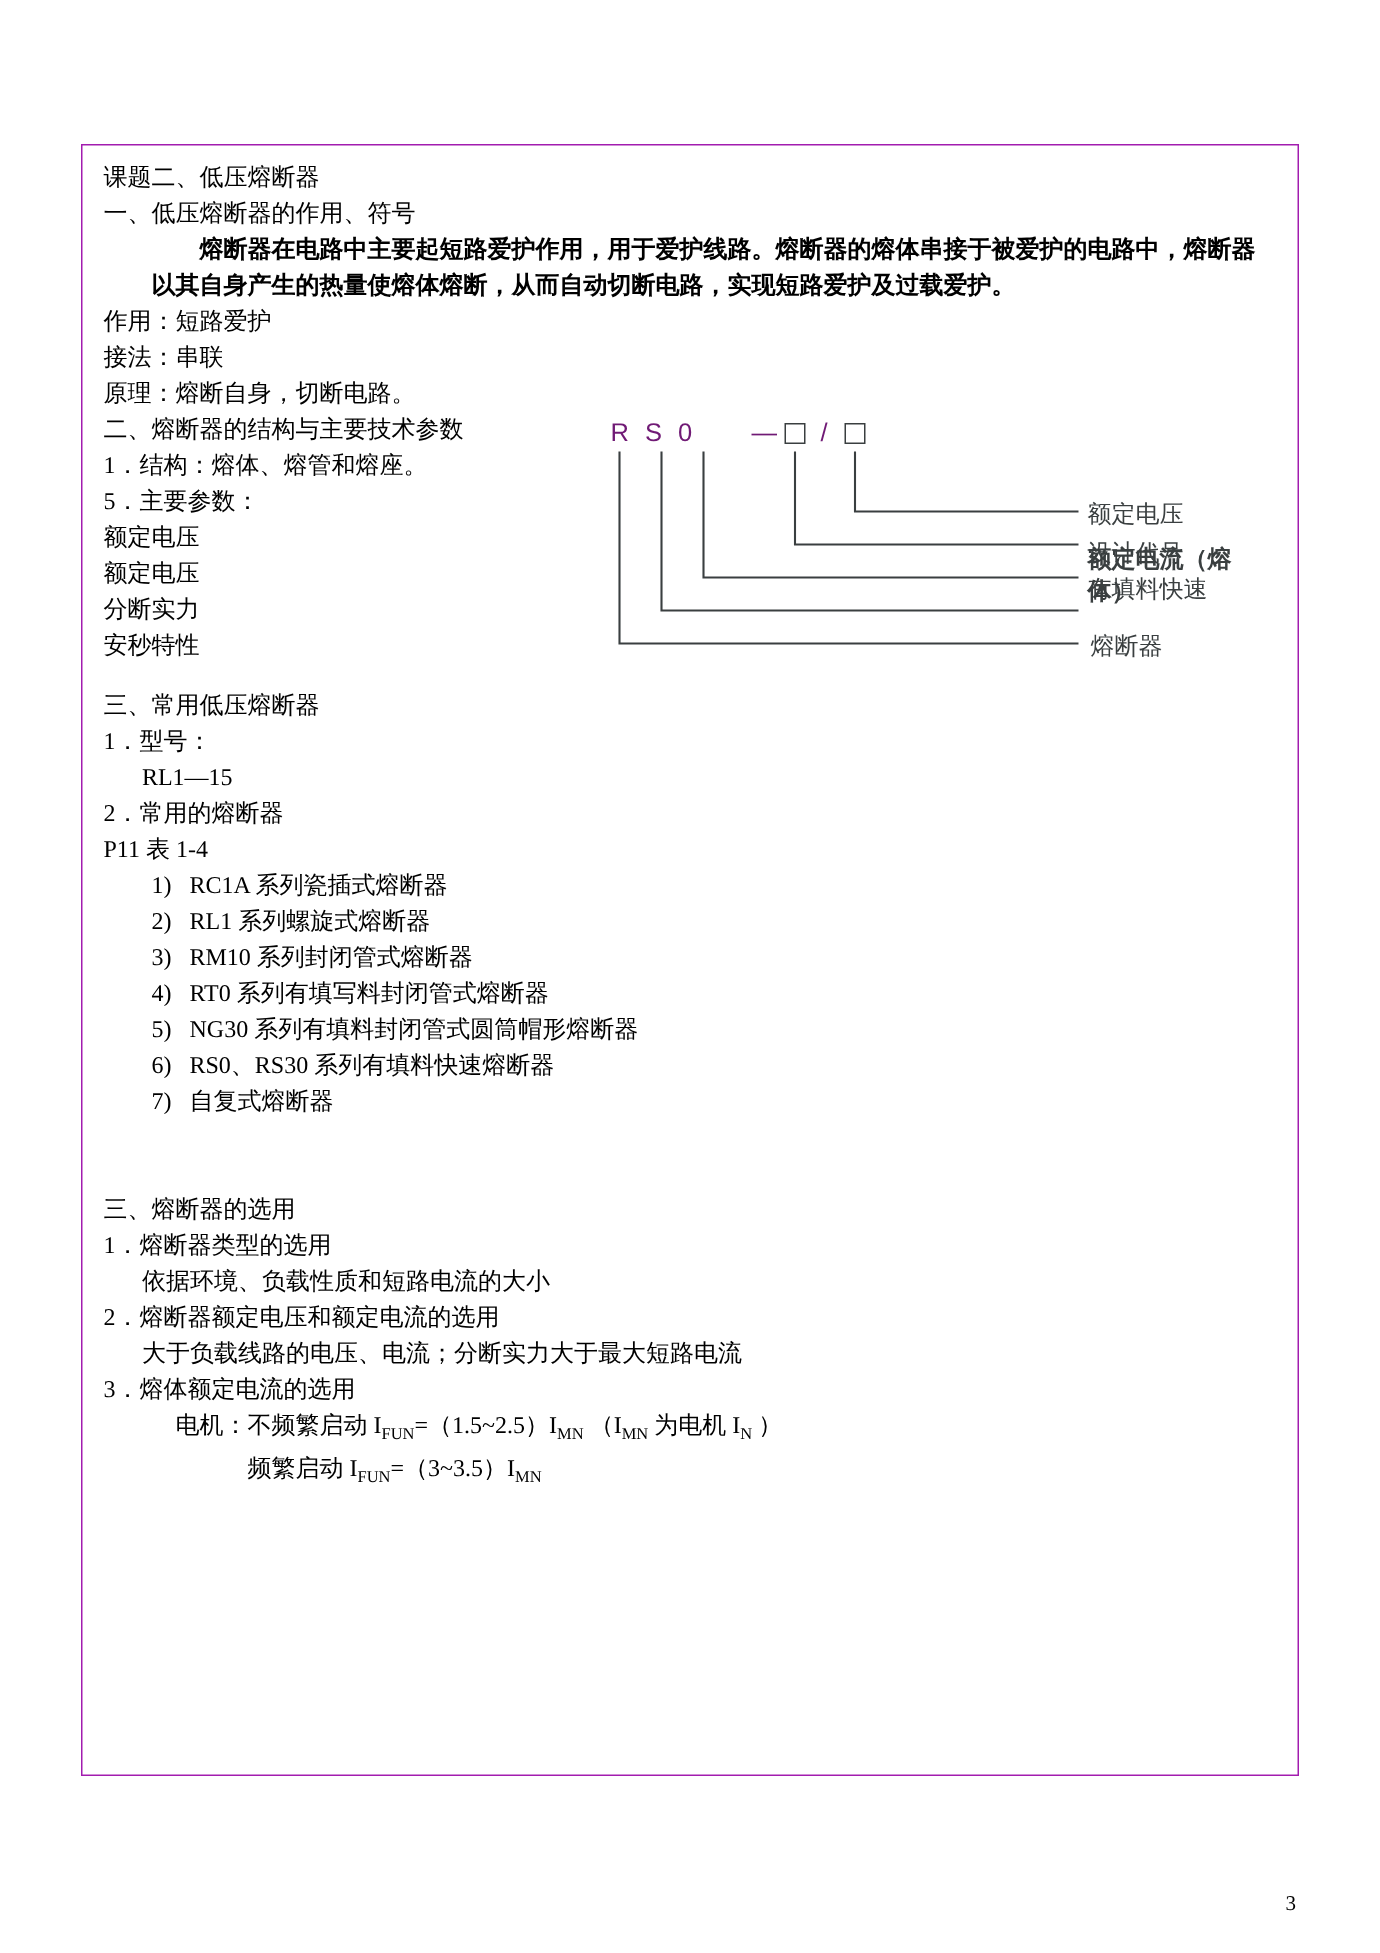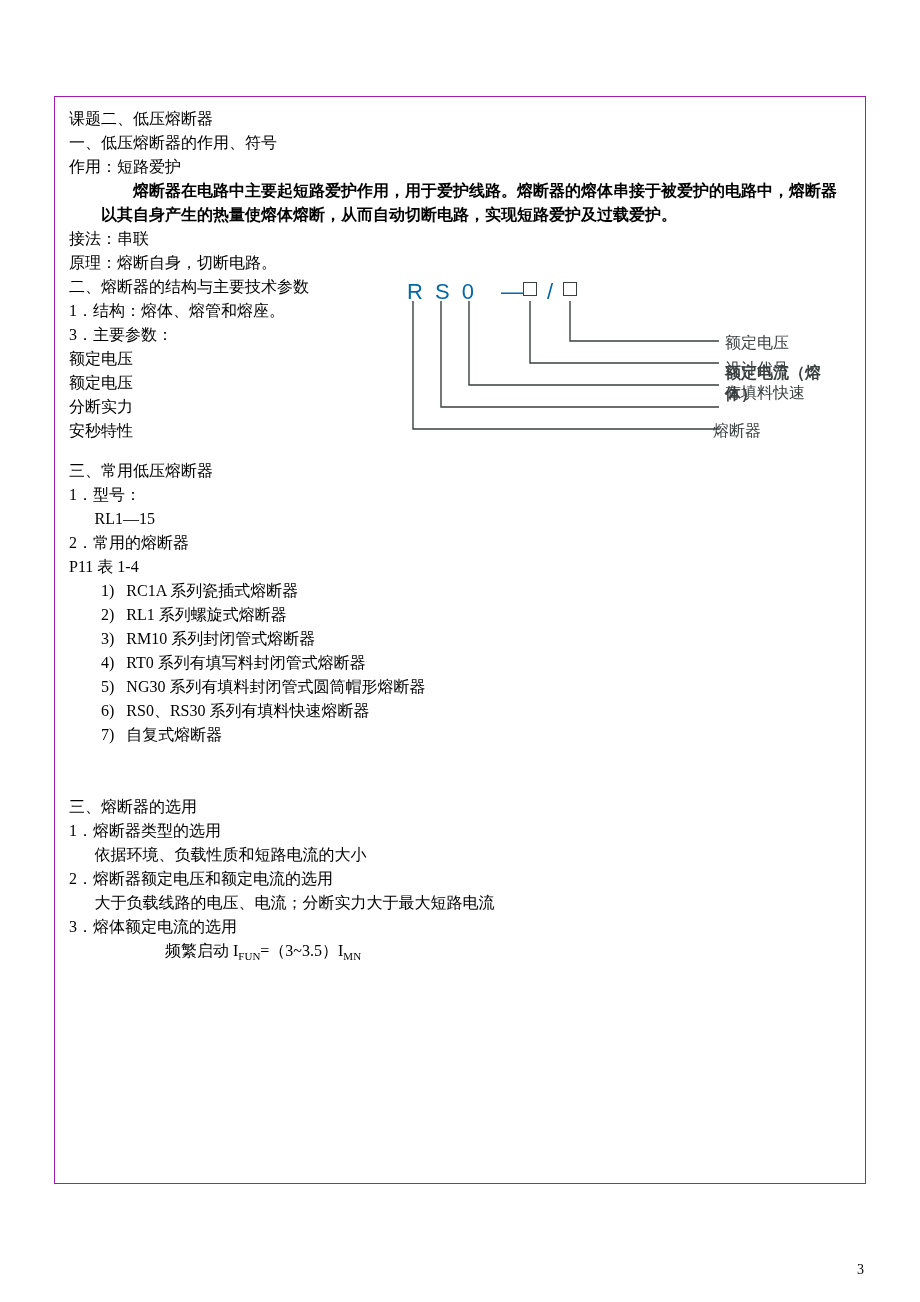--- a/index.html
+++ b/index.html
@@ -5,55 +5,55 @@
   * { box-sizing: border-box; margin: 0; padding: 0; }
   html, body { width: 920px; background: #fff; font-family: "SimSun", "Songti SC", serif; color: #000; }
   .page { position: relative; width: 920px; height: 1302px; }
   .content-box { position: absolute; left: 54px; top: 96px; width: 812px; height: 1088px; border: 1px solid #a21caf; padding: 10px 14px 10px 14px; }
   .line { font-size: 16px; line-height: 24px; }
   .bold { font-weight: 700; }
   .indent1 { padding-left: 2em; }
   .flexrow { display: flex; align-items: flex-start; }
   .leftcol { width: 330px; }
   .diagram { width: 452px; height: 170px; position: relative; margin-top: 4px; }
-  .d-txt { position: absolute; font-size: 22px; letter-spacing: 3px; color: #0369a1; font-family: "SimHei", sans-serif; filter: blur(0.3px); }
+  .d-txt { position: absolute; font-size: 17px; letter-spacing: 3px; color: #701a75; font-family: "SimHei", sans-serif; filter: blur(0.3px); }
   .d-lab { position: absolute; font-size: 16px; color: #3a3f40; font-family: "SimHei", sans-serif; filter: blur(0.3px); }
   .d-box { position: absolute; width: 14px; height: 14px; border: 1.5px solid #3a3f40; }
   svg.lines { position: absolute; left:0; top:0; }
   sub { font-size: 11px; vertical-align: sub; }
   .pagenum { position: absolute; right: 56px; bottom: 24px; font-size: 14px; }
 </style>
 </head>
 <body>
 
 <div class="page">
   <div class="content-box">
 
     <div class="line">课题二、低压熔断器</div>
     <div class="line">一、低压熔断器的作用、符号</div>
 
+    <div class="line bold indent1" style="text-indent:0;">
+      <span style="padding-left:2em;">熔断器在电路中主要起短路爱护作用，用于爱护线路。熔断器的熔体串接于被爱护的电路中，熔断器以其自身产生的热量使熔体熔断，从而自动切断电路，实现短路爱护及过载爱护。</span>
+    </div>
+
     <div class="line">
       <span>作用：</span><span>短路爱护</span>
-    </div>
-
-    <div class="line bold indent1" style="text-indent:0;">
-      <span style="padding-left:2em;">熔断器在电路中主要起短路爱护作用，用于爱护线路。熔断器的熔体串接于被爱护的电路中，熔断器以其自身产生的热量使熔体熔断，从而自动切断电路，实现短路爱护及过载爱护。</span>
     </div>
     <div class="line">
       <span>接法：</span><span>串联</span>
     </div>
     <div class="line">
       <span>原理：</span><span>熔断自身，切断电路。</span>
     </div>
 
     <div class="flexrow">
       <div class="leftcol">
         <div class="line">二、熔断器的结构与主要技术参数</div>
         <div class="line">1．结构：熔体、熔管和熔座。</div>
-        <div class="line">3．主要参数：</div>
+        <div class="line">5．主要参数：</div>
         <div class="line">额定电压</div>
         <div class="line">额定电压</div>
         <div class="line">分断实力</div>
         <div class="line">安秒特性</div>
       </div>
 
       <div class="diagram">
         <div class="d-txt" style="left:8px; top:0;">R  S  0</div>
         <div class="d-txt" style="left:102px; top:0; letter-spacing:0;">—</div>
         <div class="d-box" style="left:124px; top:3px;"></div>
@@ -67,21 +67,21 @@
             <path d="M70 22 L70 106 L320 106"></path>
             <path d="M42 22 L42 128 L320 128"></path>
             <path d="M14 22 L14 150 L320 150"></path>
           </g>
         </svg>
 
         <div class="d-lab" style="left:326px; top:54px;">额定电压</div>
         <div class="d-lab" style="left:326px; top:84px;font-weight:bold;">额定电流（熔体）</div>
         <div class="d-lab" style="left:326px; top:80px;">设计代号</div>
         <div class="d-lab" style="left:326px; top:104px;">有填料快速</div>
-        <div class="d-lab" style="left:314px; top:142px;">熔断器</div>
+        <div class="d-lab" style="left:328px; top:142px;">熔断器</div>
       </div>
     </div>
 
     <div style="height:10px;"></div>
 
     <div class="line">三、常用低压熔断器</div>
     <div class="line">1．型号：</div>
     <div class="line" style="padding-left:1.6em;">RL1—15</div>
     <div class="line">2．常用的熔断器</div>
     <div class="line">P11 表 1-4</div>
@@ -96,20 +96,23 @@
 
     <div style="height:48px;"></div>
 
     <div class="line">三、熔断器的选用</div>
     <div class="line">1．熔断器类型的选用</div>
     <div class="line" style="padding-left:1.6em;">依据环境、负载性质和短路电流的大小</div>
     <div class="line">2．熔断器额定电压和额定电流的选用</div>
     <div class="line" style="padding-left:1.6em;">大于负载线路的电压、电流；分断实力大于最大短路电流</div>
     <div class="line">3．熔体额定电流的选用</div>
 
+    <div class="line" style="padding-left:3em;">
+      <span>电机：不频繁启动 I</span><sub>FUN</sub><span>=（1.5~2.5）I</span><sub>MN</sub><span>  （I</span><sub>MN</sub><span> 为电机 I</span><sub>N</sub><span> ）</span>
+    </div>
     <div class="line" style="padding-left:6em;">
       <span>频繁启动   I</span><sub>FUN</sub><span>=（3~3.5）I</span><sub>MN</sub>
     </div>
 
   </div>
 
   <div class="pagenum">3</div>
 </div>
 
 </body></html>

